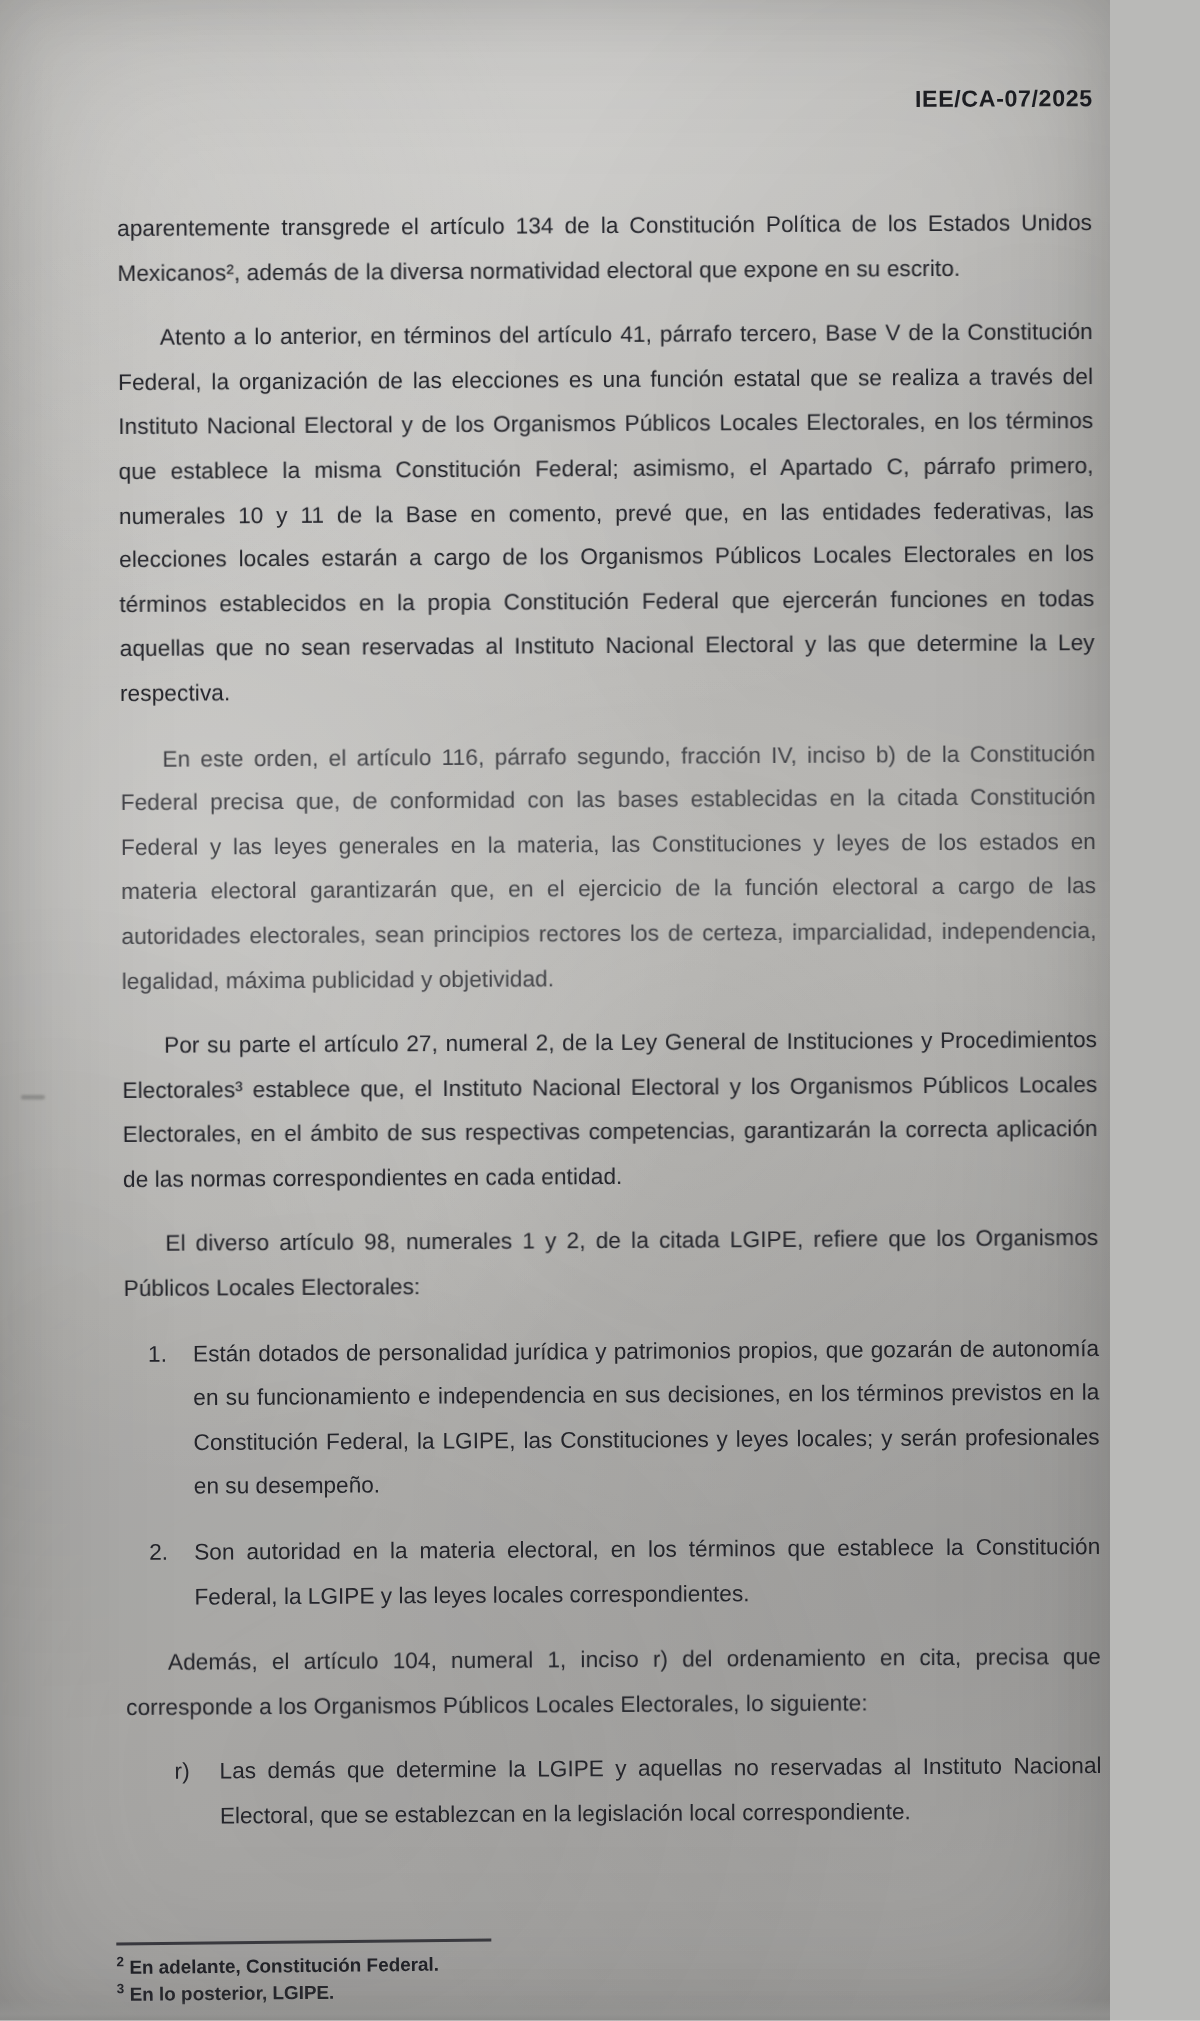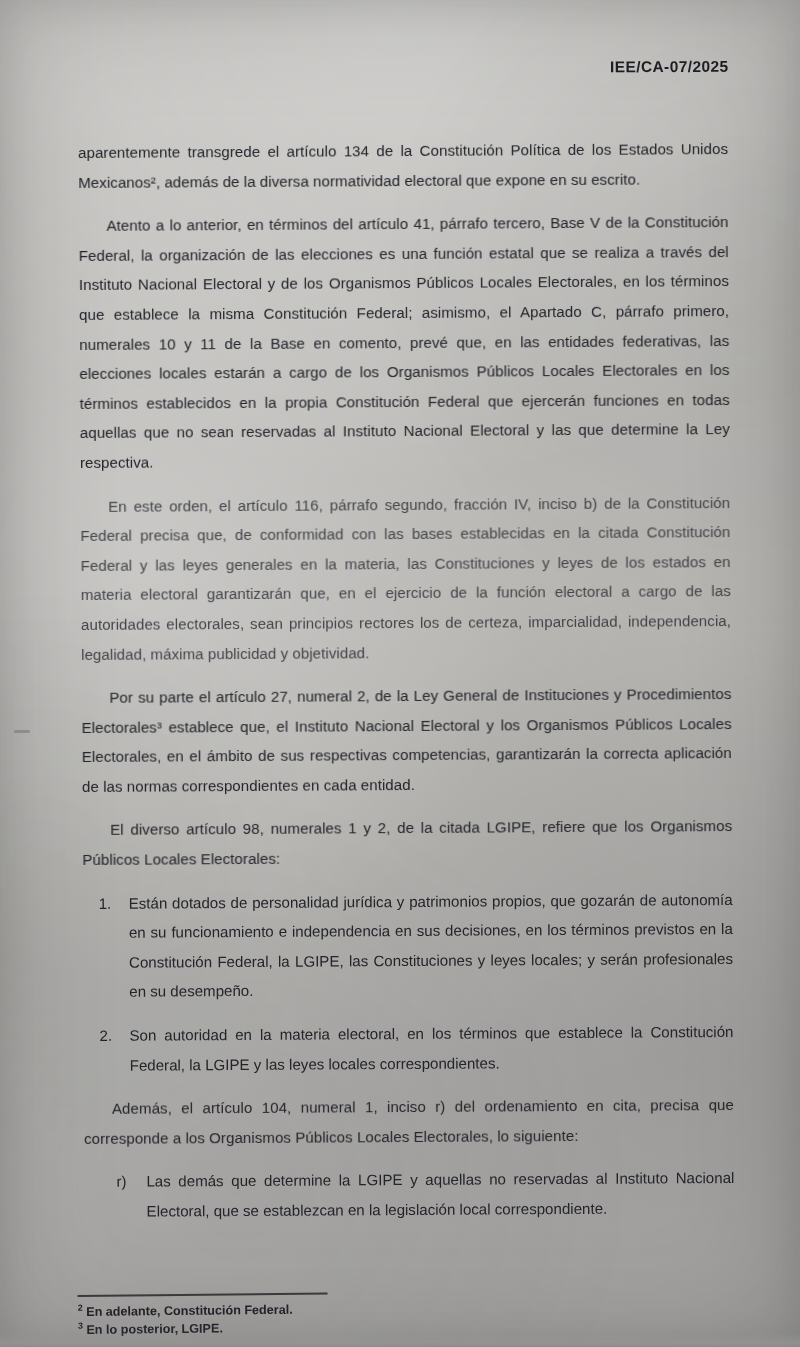--- a/index.html
+++ b/index.html
@@ -10,21 +10,21 @@
     width: 800px;
     height: 1347px;
     background: #b9b9b7;
     font-family: "Liberation Sans", sans-serif;
     overflow: hidden;
   }
 
   
   .page {
     position: relative;
-    width: 800px;
+    width: 740px;
     height: 1347px;
     background:
       radial-gradient(ellipse 120% 60% at 50% 0%, rgba(255,255,255,0.28), rgba(255,255,255,0) 60%),
       radial-gradient(ellipse 70% 45% at 18% 42%, rgba(255,255,255,0.22), rgba(255,255,255,0) 70%),
       radial-gradient(ellipse 80% 50% at 85% 78%, rgba(0,0,0,0.10), rgba(0,0,0,0) 70%),
       linear-gradient(160deg, #c6c5c2 0%, #bdbcb9 25%, #b6b5b2 55%, #aeadab 80%, #a9a8a6 100%);
     overflow: hidden;
   }
   
   .grain {

